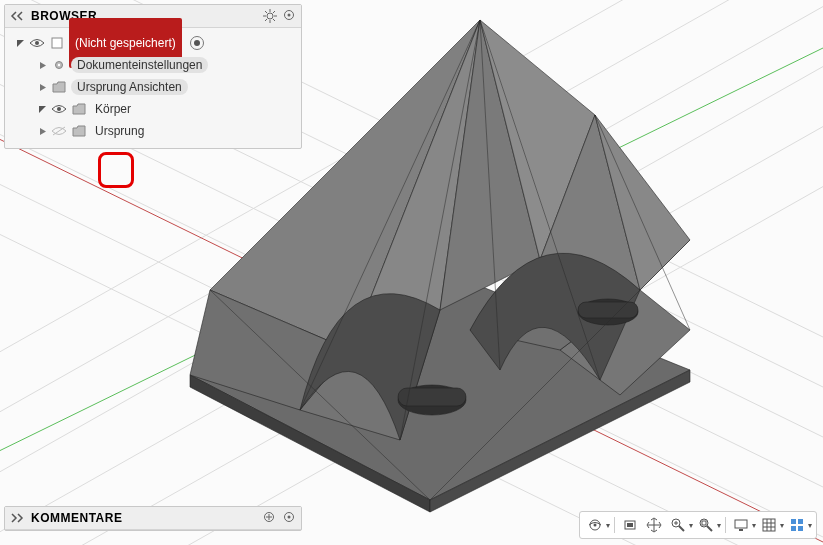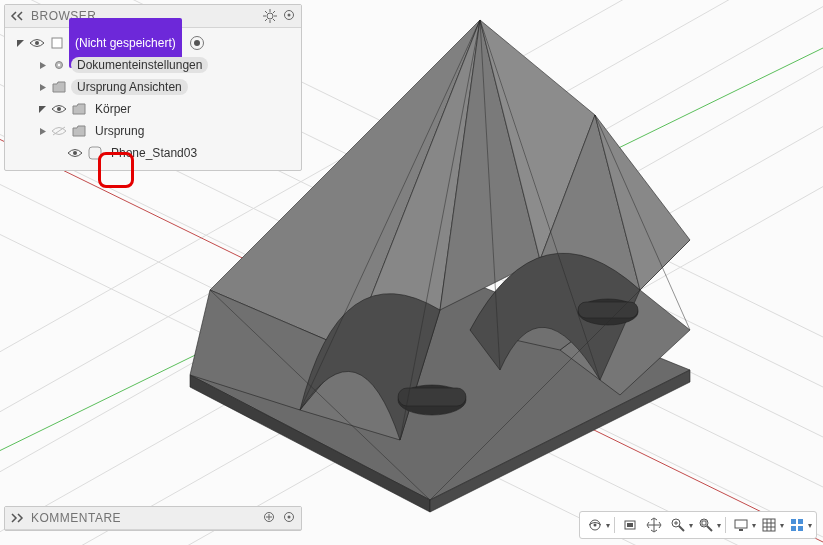--- a/index.html
+++ b/index.html
@@ -2,30 +2,30 @@
 <html><head>
 <meta charset="utf-8">
 <style>
 html,body{margin:0;padding:0;width:823px;height:545px;overflow:hidden;font-family:Arial,Helvetica,sans-serif;font-size:12px;color:#333;background:#fff}
 .viewport{position:absolute;inset:0;background:#fbfbfb}
 .grid-svg{position:absolute;inset:0}
 .panel{position:absolute;background:#f6f6f6;border:1px solid #c8c8c8;border-radius:2px}
 .browser-panel{left:4px;top:4px;width:296px}
 .panel-header{display:flex;align-items:center;height:22px;background:#eee;border-bottom:1px solid #d4d4d4;padding:0 4px;gap:6px}
 .collapse-btn{width:16px;height:14px;display:flex;align-items:center;justify-content:center;cursor:pointer}
-.panel-title{flex:1;font-weight:normal;letter-spacing:.5px;color:#737373}
+.panel-title{flex:1;font-weight:bold;letter-spacing:.5px;color:#000000}
 .gear{width:14px;height:14px}
 .pin{width:14px;height:14px}
 .tree{padding:4px 0 6px 0}
 .node{display:flex;align-items:center;height:22px;gap:4px;padding-left:var(--ind);white-space:nowrap}
 .tri{width:10px;height:10px;display:flex;align-items:center;justify-content:center;cursor:pointer}
 .eye{width:16px;height:14px;display:flex;align-items:center;justify-content:center;cursor:pointer}
 .node-icon{width:16px;height:16px;display:flex;align-items:center;justify-content:center}
 .node-label{padding:1px 4px;user-select:none}
-.root-label{background:#6d28d9;color:#fff;border-radius:2px;padding:18px 6px}
+.root-label{background:#b91c1c;color:#fff;border-radius:2px;padding:18px 6px}
 .sub-label{background:#e2e2e2;border-radius:8px;padding:1px 6px}
 .radio{width:12px;height:12px;border:1px solid #777;border-radius:50%;display:flex;align-items:center;justify-content:center;margin-left:4px}
 .radio-dot{width:6px;height:6px;background:#555;border-radius:50%}
 .highlight-box{position:absolute;border:3px solid #e40000;border-radius:8px;pointer-events:none}
 .comments-panel{left:4px;bottom:14px;width:296px}
 .nav-bar{position:absolute;right:6px;bottom:6px;height:26px;display:flex;align-items:center;gap:2px;background:#fff;border:1px solid #ccc;border-radius:3px;padding:0 4px}
 .nav-btn{width:22px;height:22px;display:flex;align-items:center;justify-content:center;cursor:pointer;border-radius:2px}
 .nav-sep{width:1px;height:16px;background:#ccc;margin:0 2px}
 .dd{font-size:8px;color:#555;margin-left:-2px}
 svg{display:block}
@@ -215,34 +215,20 @@
           </svg>
         </span>
       <span class="node-icon">
           <svg width="14" height="12" viewBox="0 0 14 12">
             <path d="M1 3 L5 3 L6 1 L13 1 L13 11 L1 11 Z" fill="#bfbfbf" stroke="#888"></path>
           </svg>
         </span>
       <span class="node-label">Ursprung</span>
     </div>
 
-    <div class="node" style="--ind:62px">
-      <span class="eye">
-          <svg width="16" height="10" viewBox="0 0 16 10">
-            <path d="M1 5 Q8 -2 15 5 Q8 12 1 5 Z" fill="none" stroke="#555"></path>
-            <circle cx="8" cy="5" r="2" fill="#555"></circle>
-          </svg>
-        </span>
-      <span class="node-icon">
-          <svg width="16" height="16" viewBox="0 0 16 16">
-            <rect x="2" y="2" width="12" height="12" rx="3" fill="#f4f4f4" stroke="#999"></rect>
-          </svg>
-        </span>
-      <span class="node-label">Phone_Stand03</span>
-    </div>
 
   </div>
 </div>
 
 <div class="highlight-box" style="left:98px;top:152px;width:30px;height:30px"></div>
 
 <div class="panel comments-panel">
   <div class="panel-header">
     <span class="collapse-btn">
       <svg width="14" height="10" viewBox="0 0 14 10">

